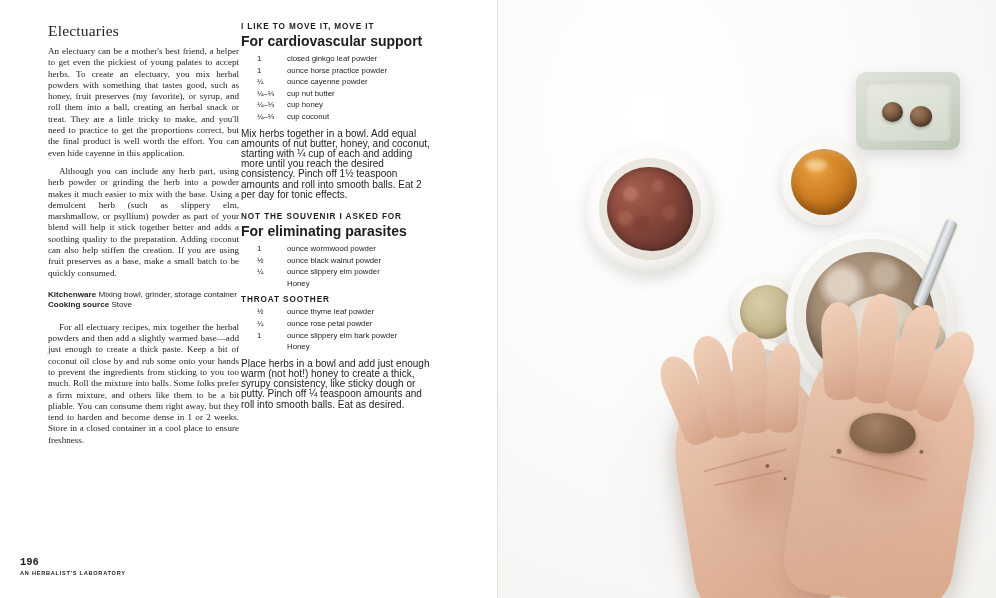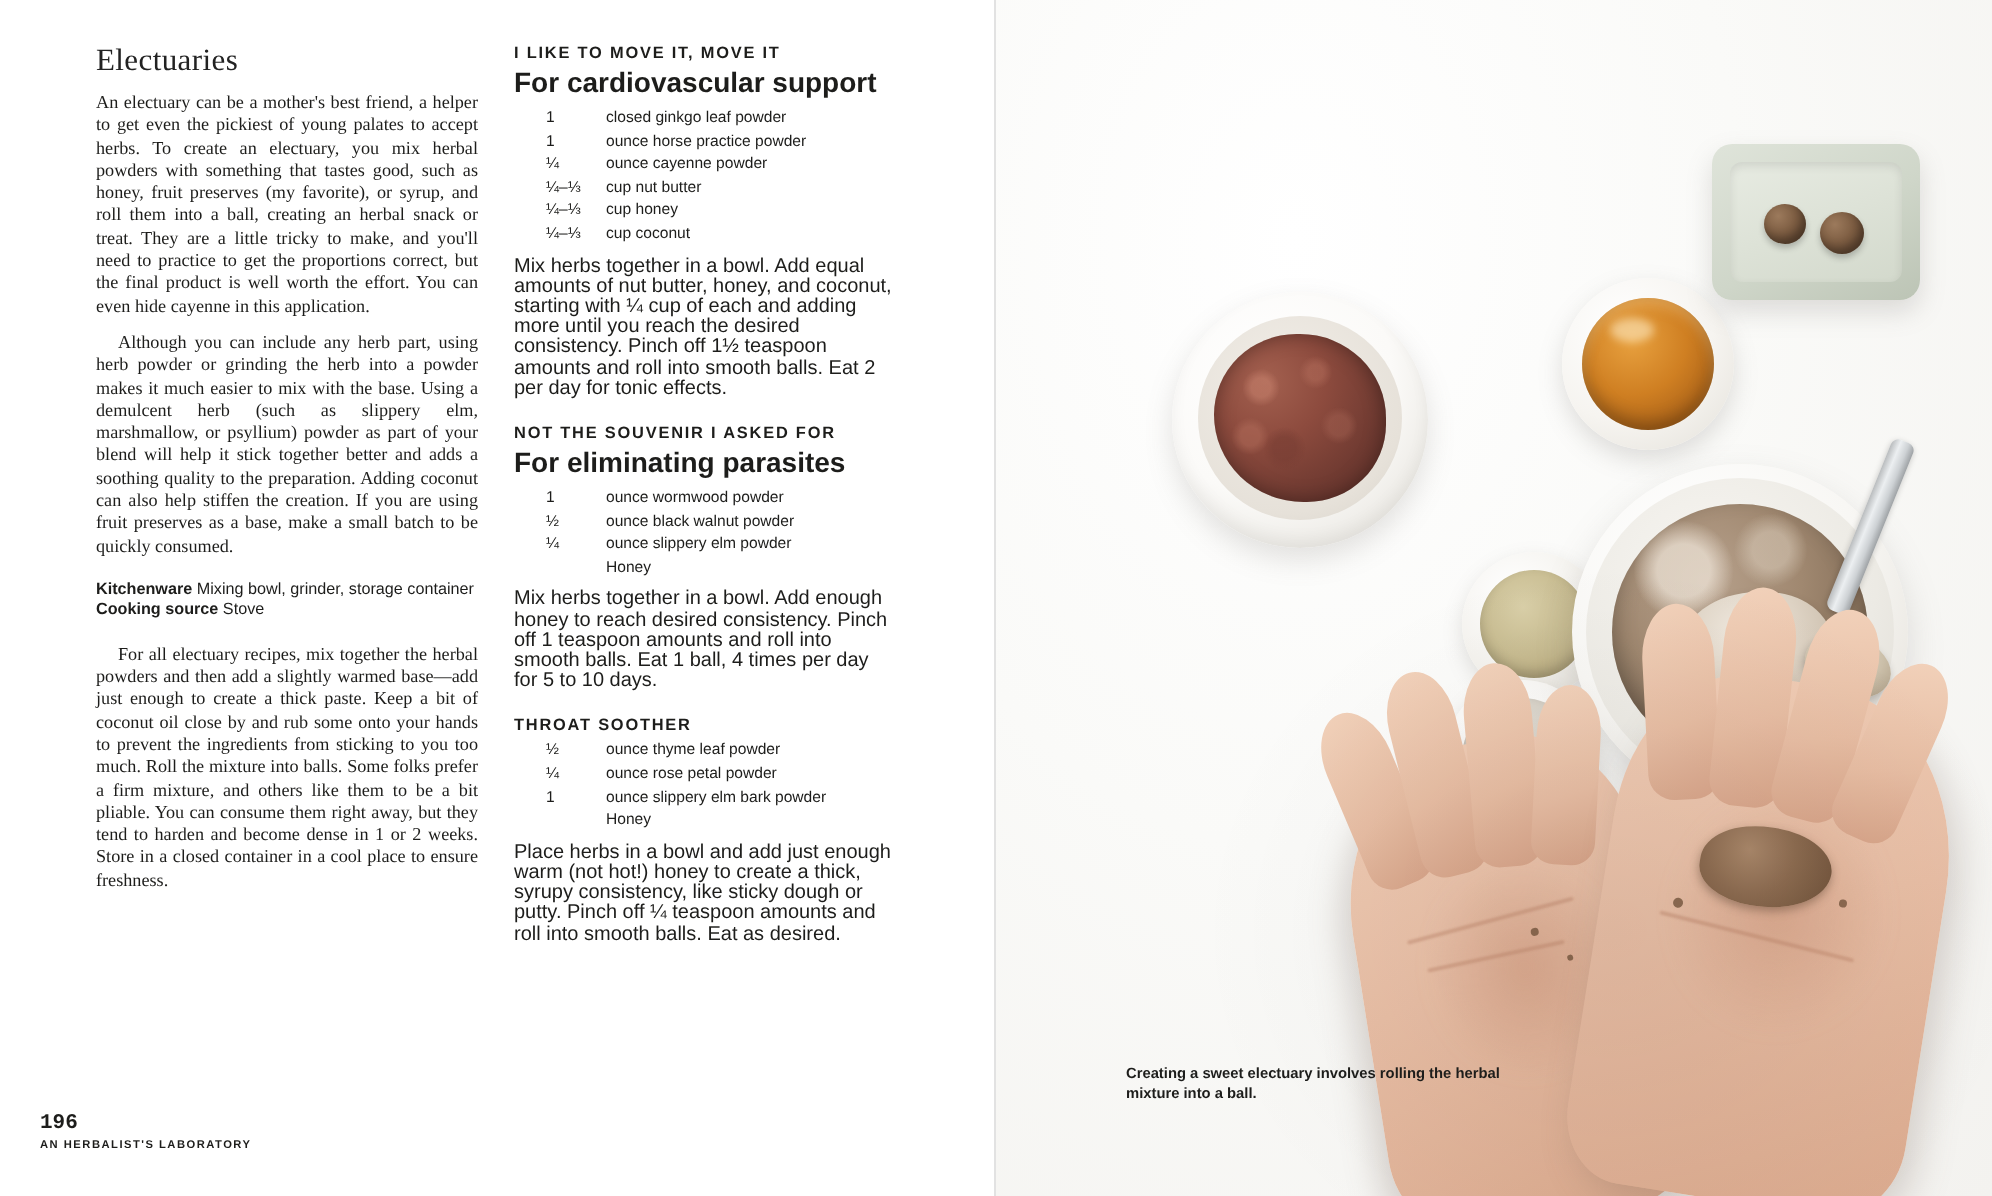--- a/index.html
+++ b/index.html
@@ -47,21 +47,21 @@
   }
 
   
   .columns {
     position: absolute;
     left: 48px;
     top: 22px;
     width: 400px;
     height: 520px;
     display: flex;
-    gap: 18px;
+    gap: 2px;
   }
   .col {
     width: 191px;
   }
   .col-1 { width: 191px; }
   .col-2 { width: 191px; }
 
   h1.article-title {
     font-family: "Liberation Serif", serif;
     font-weight: normal;
@@ -548,21 +548,20 @@
               </li>
             <li>
                 <span class="amt">¼</span>
                 <span class="ing">ounce slippery elm powder</span>
               </li>
             <li>
                 <span class="amt"></span>
                 <span class="ing">Honey</span>
               </li>
           </ul>
-          <p class="method">Mix herbs together in a bowl. Add enough honey to reach desired consistency. Pinch off 1 teaspoon amounts and roll into smooth balls. Eat 1 ball, 4 times per day for 5 to 10 days.</p>
         </div>
 
         <div>
           <div class="recipe-head">THROAT SOOTHER</div>
           <ul class="ingredients">
             <li>
                 <span class="amt">½</span>
                 <span class="ing">ounce thyme leaf powder</span>
               </li>
             <li>
@@ -644,17 +643,16 @@
         <div class="finger" style="left:6px; top:-30px; width:36px; height:98px; transform:rotate(-12deg);"></div>
         <div class="finger" style="left:42px; top:-44px; width:36px; height:110px; transform:rotate(-3deg);"></div>
         <div class="finger" style="left:80px; top:-40px; width:36px; height:108px; transform:rotate(6deg);"></div>
         <div class="finger" style="left:116px; top:-20px; width:34px; height:94px; transform:rotate(15deg);"></div>
         <div class="herb-pile" style="left:46px; top:74px; width:66px; height:40px;"></div>
         <div class="crumb" style="left:36px; top:116px; width:5px; height:5px;"></div>
         <div class="crumb" style="left:118px; top:104px; width:4px; height:4px;"></div>
         <div class="crease" style="left:30px; top:128px; width:100px; transform:rotate(5deg);"></div>
       </div>
 
-      <div class="caption">Creating a sweet electuary involves rolling the herbal mixture into a ball.</div>
     </div>
   </div>
 
 </div>
 
 </body></html>

